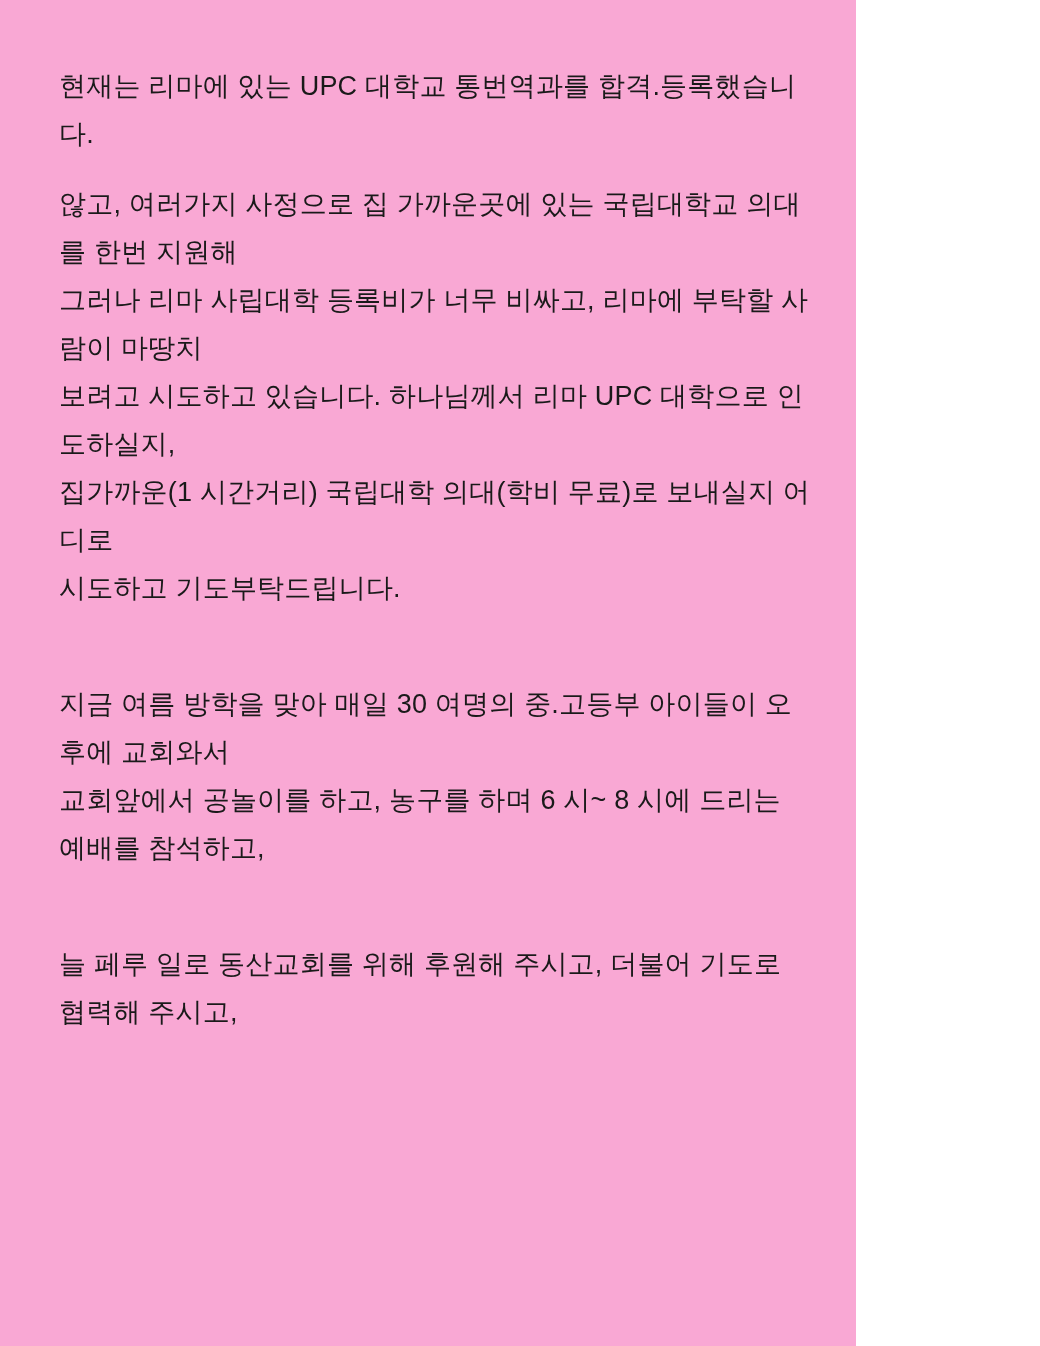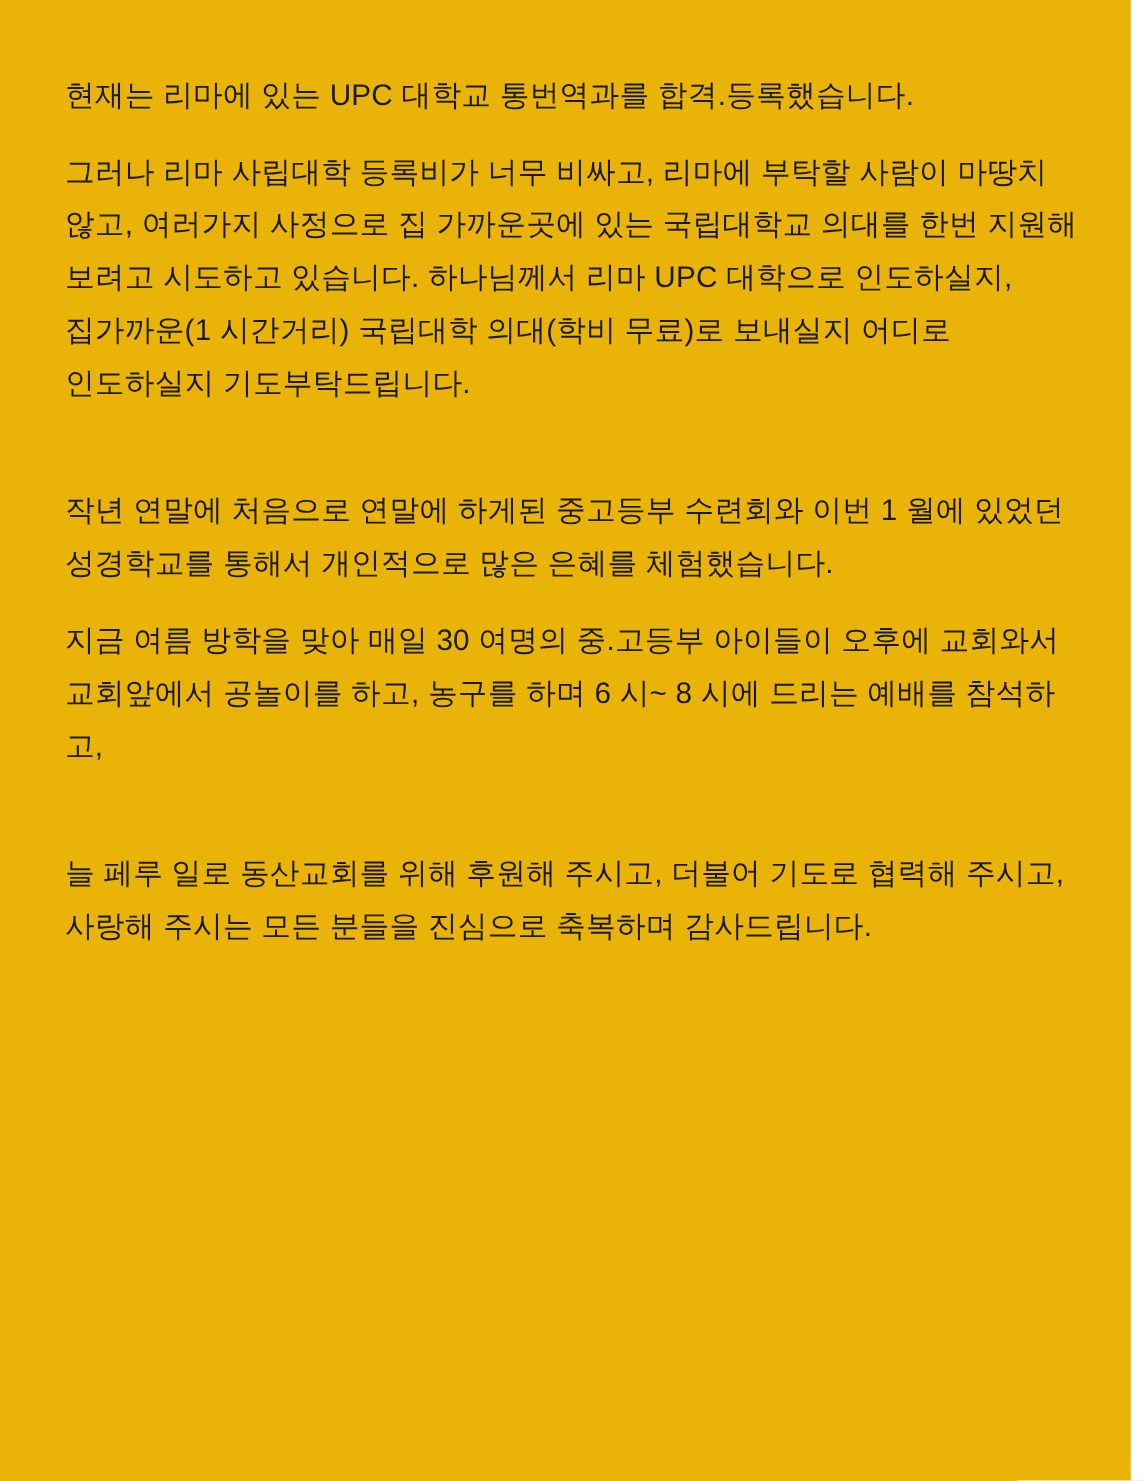--- a/index.html
+++ b/index.html
@@ -2,24 +2,24 @@
 <html><head>
 <meta charset="utf-8">
 <style>
   html, body {
     margin: 0;
     padding: 0;
     background: #ffffff;
   }
   .page {
     position: relative;
-    width: 1028px;
+    width: 856px;
     height: 1346px;
     box-sizing: border-box;
-    background: #eab308;
+    background: #f9a8d4;
     padding: 62px 45px 0 59px;
     font-family: "Liberation Sans", "DejaVu Sans", sans-serif;
     font-size: 27px;
     line-height: 48px;
     color: #1a1a1a;
     overflow: hidden;
   }
   .para {
     margin: 0 0 22px 0;
     padding: 0;
@@ -36,42 +36,37 @@
 </head>
 <body>
 
 <div class="page">
 
   <p class="para">
     <span class="line">현재는 리마에 있는 UPC 대학교 통번역과를 합격.등록했습니다.</span>
   </p>
 
   <p class="para">
+    <span class="line">않고, 여러가지 사정으로 집 가까운곳에 있는 국립대학교 의대를 한번 지원해</span>
     <span class="line">그러나 리마 사립대학 등록비가 너무 비싸고, 리마에 부탁할 사람이 마땅치</span>
-    <span class="line">않고, 여러가지 사정으로 집 가까운곳에 있는 국립대학교 의대를 한번 지원해</span>
     <span class="line">보려고 시도하고 있습니다. 하나님께서 리마 UPC 대학으로 인도하실지,</span>
     <span class="line">집가까운(1 시간거리) 국립대학 의대(학비 무료)로 보내실지 어디로</span>
-    <span class="line">인도하실지 기도부탁드립니다.</span>
+    <span class="line">시도하고 기도부탁드립니다.</span>
   </p>
 
   <div class="blank-line"></div>
 
-  <p class="para">
-    <span class="line">작년 연말에 처음으로 연말에 하게된 중고등부 수련회와 이번 1 월에 있었던</span>
-    <span class="line">성경학교를 통해서 개인적으로 많은 은혜를 체험했습니다.</span>
-  </p>
 
   <p class="para">
     <span class="line">지금 여름 방학을 맞아 매일 30 여명의 중.고등부 아이들이 오후에 교회와서</span>
     <span class="line">교회앞에서 공놀이를 하고, 농구를 하며 6 시~ 8 시에 드리는 예배를 참석하고,</span>
   </p>
 
   <div class="blank-line"></div>
 
   <p class="para">
     <span class="line">늘 페루 일로 동산교회를 위해 후원해 주시고, 더불어 기도로 협력해 주시고,</span>
-    <span class="line">사랑해 주시는 모든 분들을 진심으로 축복하며 감사드립니다.</span>
   </p>
 
   <div class="blank-line"></div>
 
 
 </div>
 
 </body></html>

